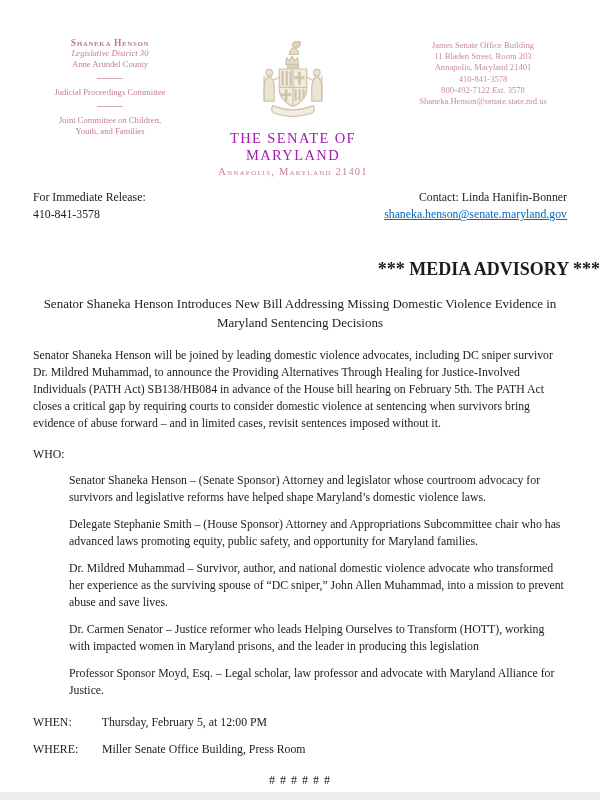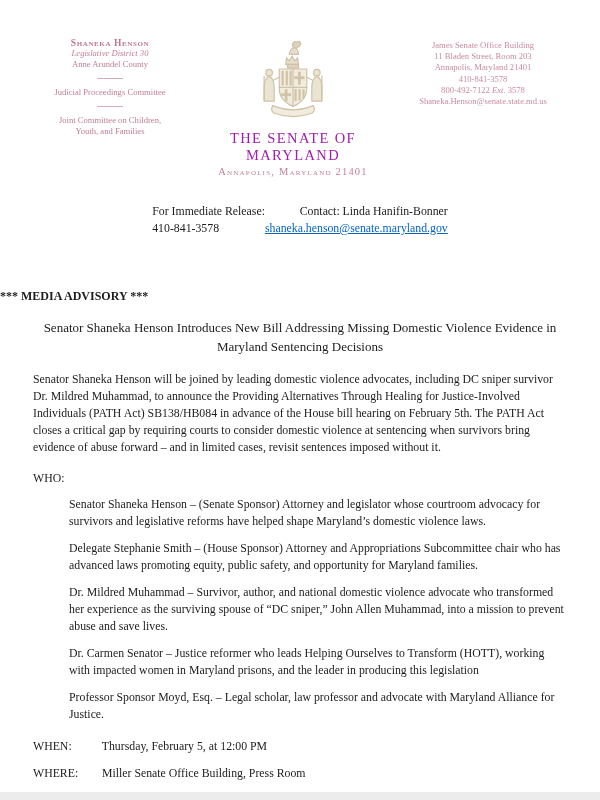--- a/index.html
+++ b/index.html
@@ -18,26 +18,26 @@
   .lh-right{width:182px;text-align:center;padding-top:6px;color:#c98ba1;}
   .lh-name{font-size:9.5px;font-variant:small-caps;font-weight:700;letter-spacing:.6px;color:#bd7690;}
   .lh-line{font-size:8.6px;line-height:11px;}
   .lh-italic{font-style:italic;}
   .lh-divider{width:26px;border:0;border-top:1px solid #d9aabb;margin:8px auto;}
   .seal{display:block;margin:2px auto 0 auto;}
   .org-title{font-size:14.5px;letter-spacing:1.4px;color:#a21caf;margin-top:6px;}
   .org-sub{font-size:10.5px;font-variant:small-caps;letter-spacing:1.2px;color:#c5829a;margin-top:2px;}
   .lh-right .lh-line{line-height:11.2px;}
   
-  .release-row{display:flex;justify-content:center;margin:26px 33px 0 33px;font-size:11.8px;line-height:17px;}
+  .release-row{display:flex;justify-content:space-between;margin:12px 33px 0 33px;font-size:11.8px;line-height:17px;}
   .release-left{text-align:left;}
   .release-right{text-align:right;}
   .email-link{color:#0563c1;text-decoration:underline;cursor:pointer;}
   
-  .banner{margin-top:52px;text-align:left;font-weight:700;font-size:12px;}
+  .banner{margin-top:36px;text-align:right;font-weight:700;font-size:18px;}
   .headline{margin:14px auto 0 auto;max-width:524px;text-align:center;font-weight:400;font-size:13px;line-height:19px;}
   
   .body-par{margin:15px 33px 0 33px;font-size:11.8px;line-height:17px;text-align:left;}
   .who-label{margin:15px 33px 0 33px;font-size:11.8px;}
   .entry{margin:10px 33px 0 69px;font-size:11.8px;line-height:17px;}
   .b{font-weight:400;}
   .kv-row{margin:16px 33px 0 33px;font-size:11.8px;}
   .kv-label{display:inline-block;width:66px;}
   .hashes{margin-top:16px;text-align:center;font-size:12px;letter-spacing:1px;}
   .page-edge{position:absolute;left:0;bottom:0;width:100%;height:8px;background:#ececec;}

